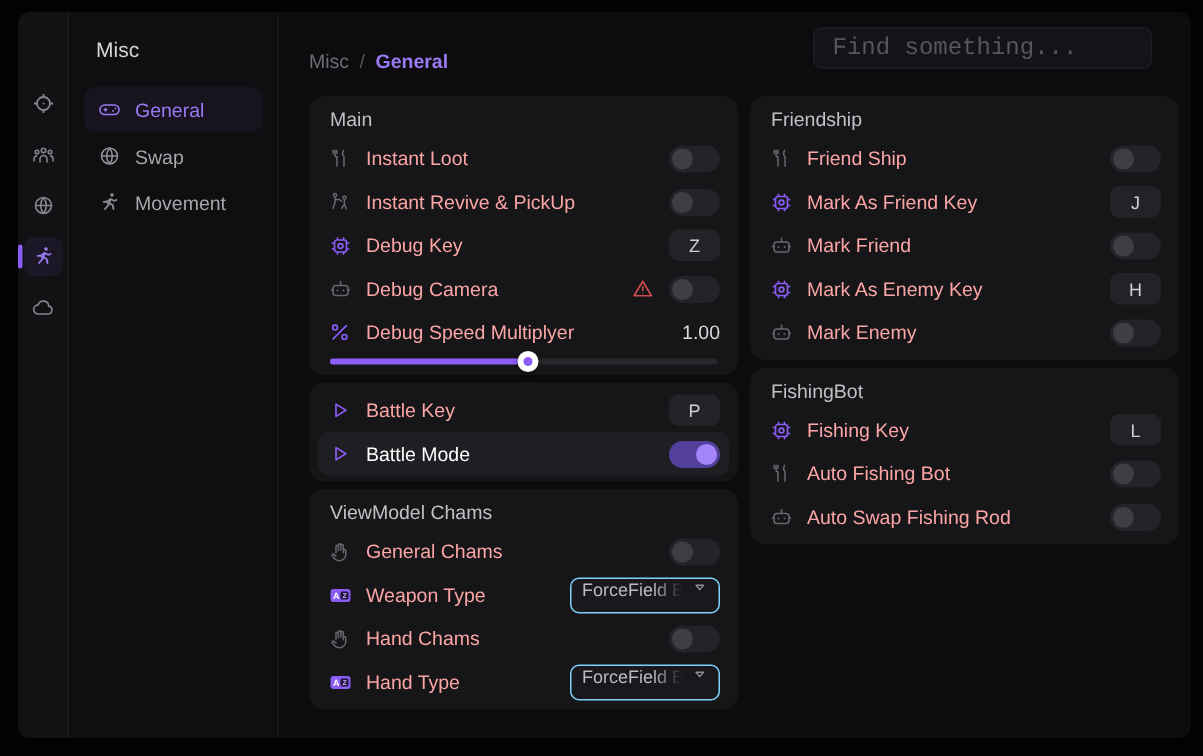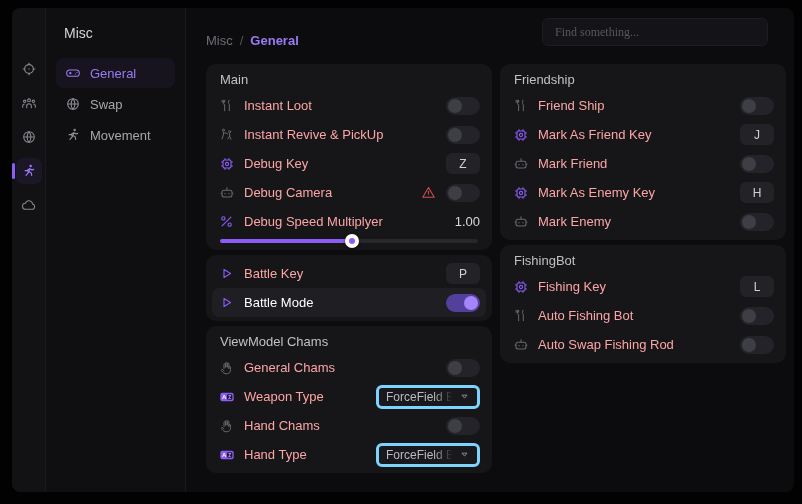--- a/index.html
+++ b/index.html
@@ -28,21 +28,21 @@
   .side-item.active .s-icon { color: #9b7bf5; }
 
   
   .content { flex: 1; position: relative; }
   .breadcrumb { position: absolute; left: 20px; top: 25px; font-size: 13px; display: flex; gap: 7px; }
   .crumb-section { color: #6e6e74; cursor: pointer; }
   .crumb-sep { color: #55555a; }
   .crumb-page { color: #9b7bf5; font-weight: 600; cursor: pointer; }
   .search { position: absolute; top: 10px; right: 26px; width: 226px; height: 28px;
     background: #141418; border: 1px solid #1d1d22; border-radius: 6px; color: #a6a6ac;
-    font-size: 12px; padding: 0 12px; outline: none; font-family: Liberation Serif, serif; }
+    font-size: 16px; padding: 0 12px; outline: none; font-family: Liberation Mono, monospace; }
   .search::placeholder { color: #56565c; }
 
   .cols { position: absolute; top: 56px; left: 20px; display: flex; gap: 8px; }
   .col { width: 286px; display: flex; flex-direction: column; gap: 5px; }
   .card { background: #161619; border-radius: 10px; padding: 4px 12px; }
   .card-title { color: #c1c1c5; font-size: 13px; line-height: 16px; margin: 4px 2px 3px; }
 
   .row { height: 29px; display: flex; align-items: center; gap: 9px; }
   .row.emphasis { background: #1e1e23; border-radius: 7px; margin: 0 -6px; padding: 0 6px; }
   .row-icon { width: 17px; display: flex; justify-content: center; color: #67676d; flex: none; }
@@ -56,22 +56,22 @@
     position: relative; cursor: pointer; flex: none; }
   .toggle .knob { position: absolute; top: 2px; left: 2px; width: 14px; height: 14px;
     border-radius: 50%; background: #3e3e45; }
   .toggle.on { background: #53409c; }
   .toggle.on .knob { left: auto; right: 2px; background: #a585fa; }
 
   .keybadge { min-width: 34px; height: 21px; padding: 0 8px; background: #232327; border: none;
     border-radius: 6px; color: #cfcfd4; font-size: 12px; font-family: inherit; display: flex;
     align-items: center; justify-content: center; flex: none; cursor: pointer; }
 
-  .dropdown { height: 24px; display: flex; align-items: center; gap: 5px; background: #18181d;
-    border: 3px solid #7dd3fc; border-radius: 6px; padding: 0 7px; color: #babac0; font-size: 12px;
+  .dropdown { height: 24px; display: flex; align-items: flex-start; gap: 5px; background: #18181d;
+    border: 1px solid #7dd3fc; border-radius: 6px; padding: 0 7px; color: #babac0; font-size: 12px;
     font-family: inherit; cursor: pointer; flex: none; }
   .dd-text { max-width: 72px; white-space: nowrap; overflow: hidden;
     -webkit-mask-image: linear-gradient(90deg, #000 70%, transparent 98%);
     mask-image: linear-gradient(90deg, #000 70%, transparent 98%); }
   .dd-chevron { color: #8f8f96; display: flex; }
 
   .slider-wrap { height: 10px; position: relative; margin: 0 2px; cursor: pointer; }
   .slider-track { position: absolute; top: 3px; left: 0; right: 0; height: 4px; border-radius: 2px;
     background: #27272c; }
   .slider-fill { height: 100%; border-radius: 2px; background: #8b5cf6; }

